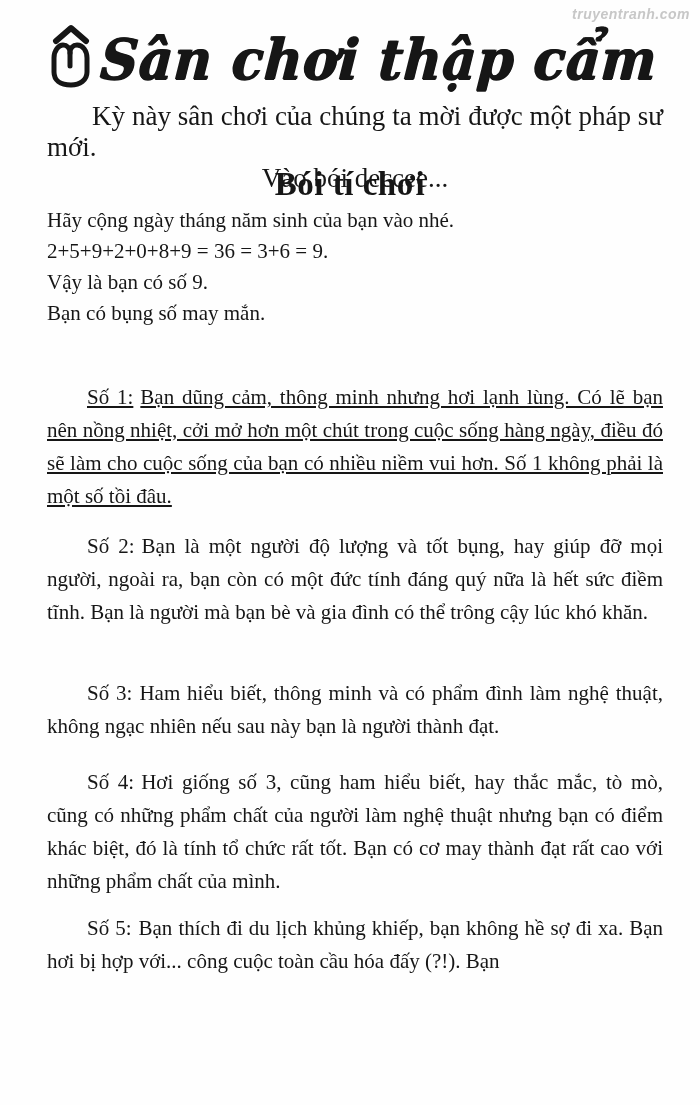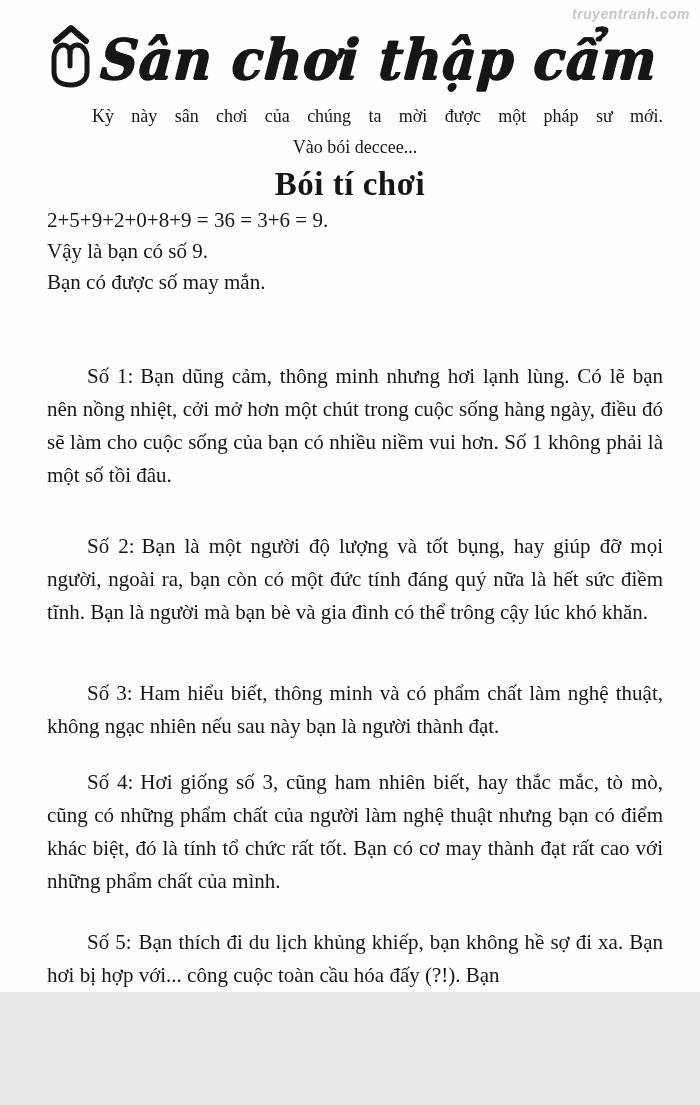--- a/index.html
+++ b/index.html
@@ -1,18 +1,18 @@
 <!DOCTYPE html>
 <html lang="vi"><head>
 <meta charset="utf-8">
 <style>
   html,body { margin:0; padding:0; background:#e8e8e8; }
   .page {
     position:relative;
-    width:700px; height:992px;
+    width:700px; height:1105px;
     margin:0 auto;
     background:#fefefe;
     color:#161616;
     font-family:"Liberation Serif", serif;
     overflow:hidden;
   }
   
   .watermark {
     position:absolute; top:6px; right:10px;
     font-family:"Liberation Sans", sans-serif;
@@ -30,45 +30,45 @@
     font-family:"DejaVu Serif", serif;
     font-style:italic; font-weight:bold;
     font-size:52px; line-height:1.05;
     letter-spacing:1px;
     transform:skewX(-4deg) scaleY(1.08);
     transform-origin:left bottom;
     text-shadow:1.6px 0 0 currentColor, 0.8px 0.8px 0 currentColor;
     white-space:nowrap;
   }
   
-  .intro { position:absolute; left:47px; top:101px; width:616px; font-size:18px; line-height:31px; }
+  .intro { position:absolute; left:47px; top:101px; width:616px; font-size:27px; line-height:31px; }
   .intro-line1 { text-indent:45px; text-align:justify; text-align-last:justify; }
   .intro-line2 { text-align:center; }
   
   .section-heading {
     position:absolute; top:166px; left:0; width:700px;
     text-align:center; font-weight:bold; font-size:33px;
     letter-spacing:0.5px;
   }
   
   .instructions { position:absolute; left:47px; top:205px; width:616px; font-size:21px; line-height:31px; }
   .instr-line { white-space:nowrap; }
   
   .result {
     position:absolute; left:47px; width:616px;
     font-size:21px; line-height:33px;
     text-align:justify; text-indent:40px;
     margin:0;
   }
   .result-label { margin-right:7px; }
-  .r1 { top:360px; }
+  .r1 { top:381px;text-decoration:underline; }
   .r2 { top:530px; }
   .r3 { top:677px; }
   .r4 { top:766px; }
-  .r5 { top:912px;margin-top:14px; }
+  .r5 { top:912px; }
 </style>
 </head>
 <body>
 
 <div class="page">
 
   <div class="watermark">truyentranh.com</div>
 
   <div class="title-row">
     <span class="title-icon">
@@ -82,38 +82,39 @@
   </div>
 
   <div class="intro">
     <div class="intro-line1">Kỳ này sân chơi của chúng ta mời được một pháp sư mới.</div>
     <div class="intro-line2">Vào bói deccee...</div>
   </div>
 
   <div class="section-heading">Bói tí chơi</div>
 
   <div class="instructions">
+    <div class="instr-line">Hãy cộng ngày tháng năm sinh của bạn vào nhé.</div>
     <div class="instr-line">2+5+9+2+0+8+9 = 36 = 3+6 = 9.</div>
     <div class="instr-line">Vậy là bạn có số 9.</div>
-    <div class="instr-line">Bạn có được số may mắn.</div>
+    <div class="instr-line">Bạn có bụng số may mắn.</div>
   </div>
 
   <p class="result r1">
     <span class="result-label">Số 1:</span><span>Bạn dũng cảm, thông minh nhưng hơi lạnh lùng. Có lẽ bạn nên nồng nhiệt, cởi mở hơn một chút trong cuộc sống hàng ngày, điều đó sẽ làm cho cuộc sống của bạn có nhiều niềm vui hơn. Số 1 không phải là một số tồi đâu.</span>
   </p>
 
   <p class="result r2">
     <span class="result-label">Số 2:</span><span>Bạn là một người độ lượng và tốt bụng, hay giúp đỡ mọi người, ngoài ra, bạn còn có một đức tính đáng quý nữa là hết sức điềm tĩnh. Bạn là người mà bạn bè và gia đình có thể trông cậy lúc khó khăn.</span>
   </p>
 
   <p class="result r3">
-    <span class="result-label">Số 3:</span><span>Ham hiểu biết, thông minh và có phẩm chất làm nghệ thuật, không ngạc nhiên nếu sau này bạn là người thành đạt.</span>
+    <span class="result-label">Số 3:</span><span>Ham hiểu biết, thông minh và có phẩm đình làm nghệ thuật, không ngạc nhiên nếu sau này bạn là người thành đạt.</span>
   </p>
 
   <p class="result r4">
-    <span class="result-label">Số 4:</span><span>Hơi giống số 3, cũng ham nhiên biết, hay thắc mắc, tò mò, cũng có những phẩm chất của người làm nghệ thuật nhưng bạn có điểm khác biệt, đó là tính tổ chức rất tốt. Bạn có cơ may thành đạt rất cao với những phẩm chất của mình.</span>
+    <span class="result-label">Số 4:</span><span>Hơi giống số 3, cũng ham hiểu biết, hay thắc mắc, tò mò, cũng có những phẩm chất của người làm nghệ thuật nhưng bạn có điểm khác biệt, đó là tính tổ chức rất tốt. Bạn có cơ may thành đạt rất cao với những phẩm chất của mình.</span>
   </p>
 
   <p class="result r5">
     <span class="result-label">Số 5:</span><span>Bạn thích đi du lịch khủng khiếp, bạn không hề sợ đi xa. Bạn hơi bị hợp với... công cuộc toàn cầu hóa đấy (?!). Bạn</span>
   </p>
 
 </div>
 
 </body></html>

